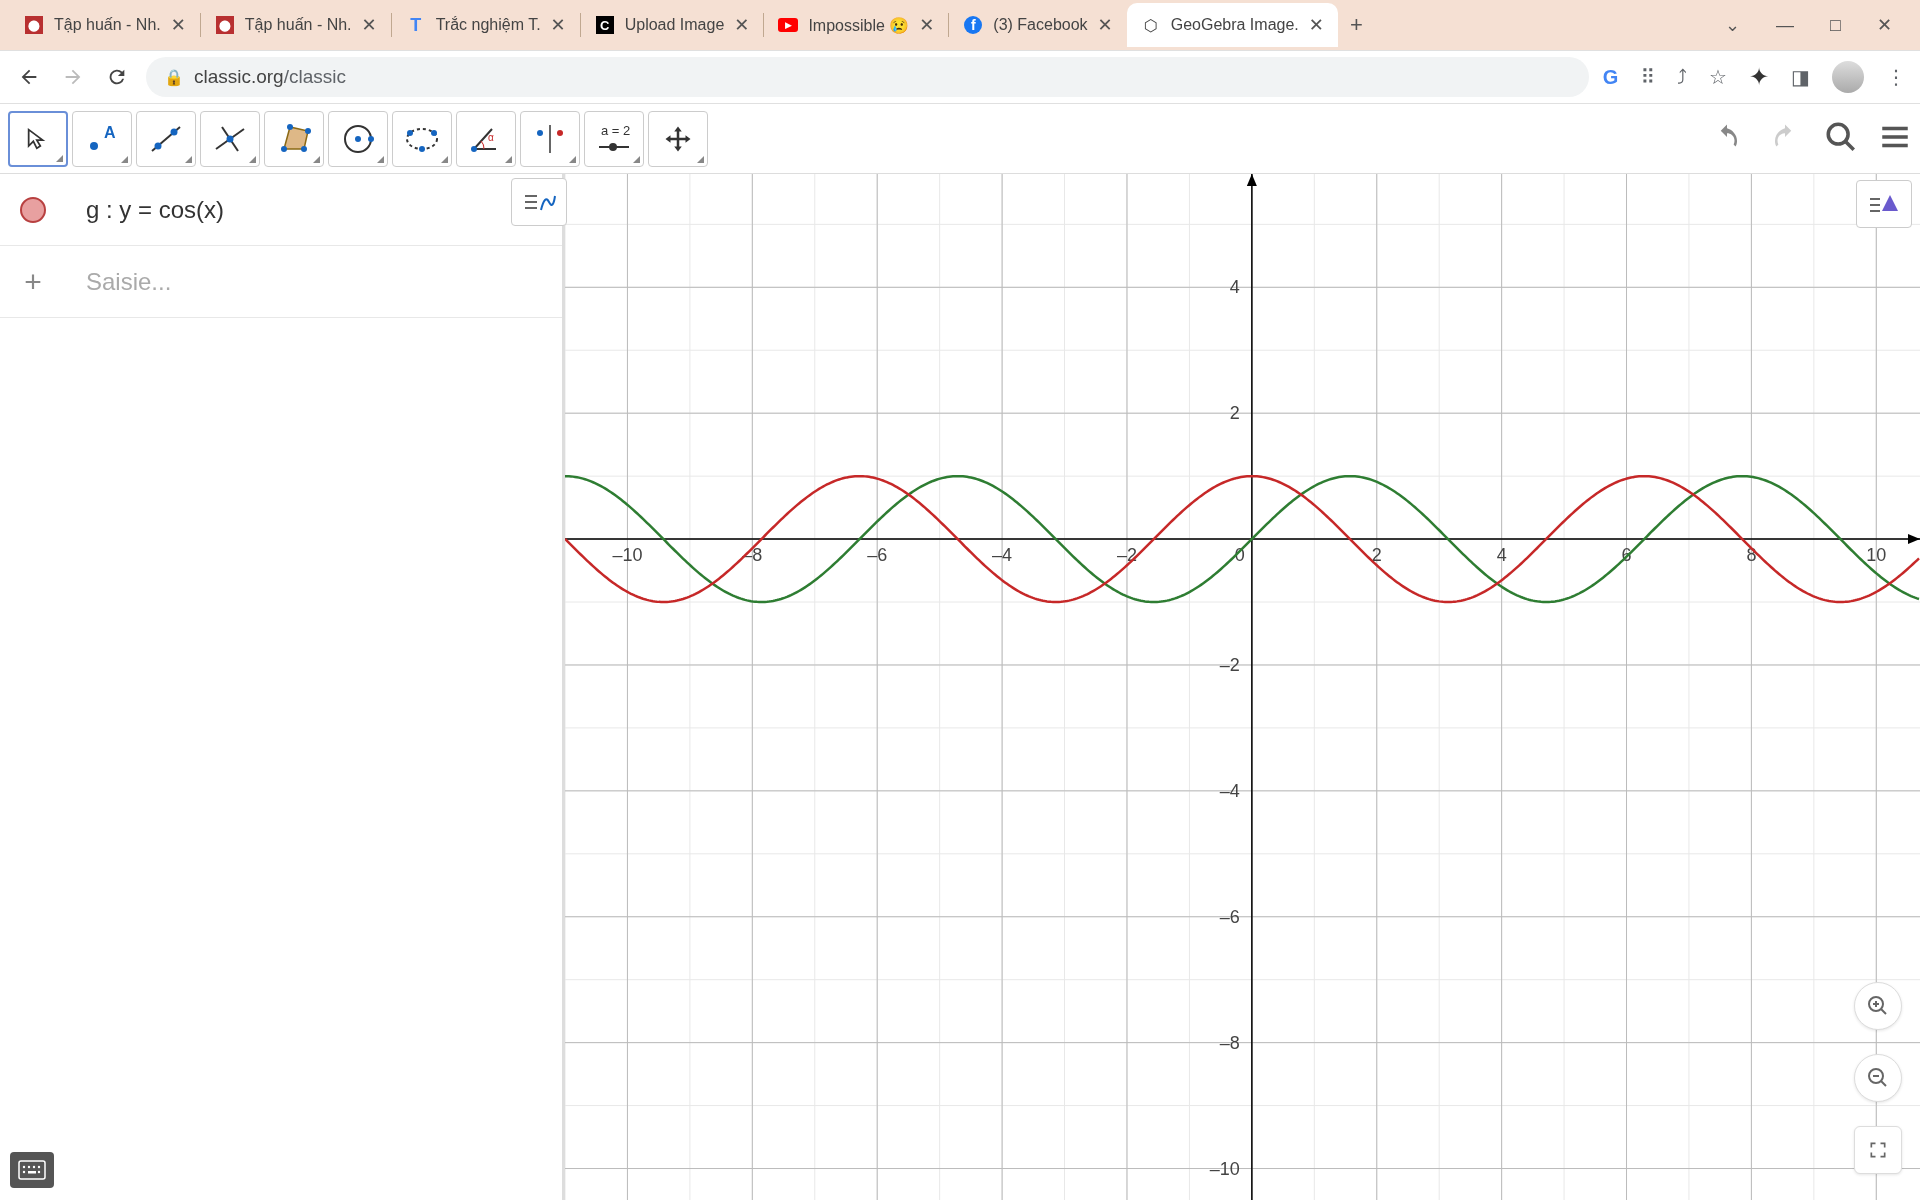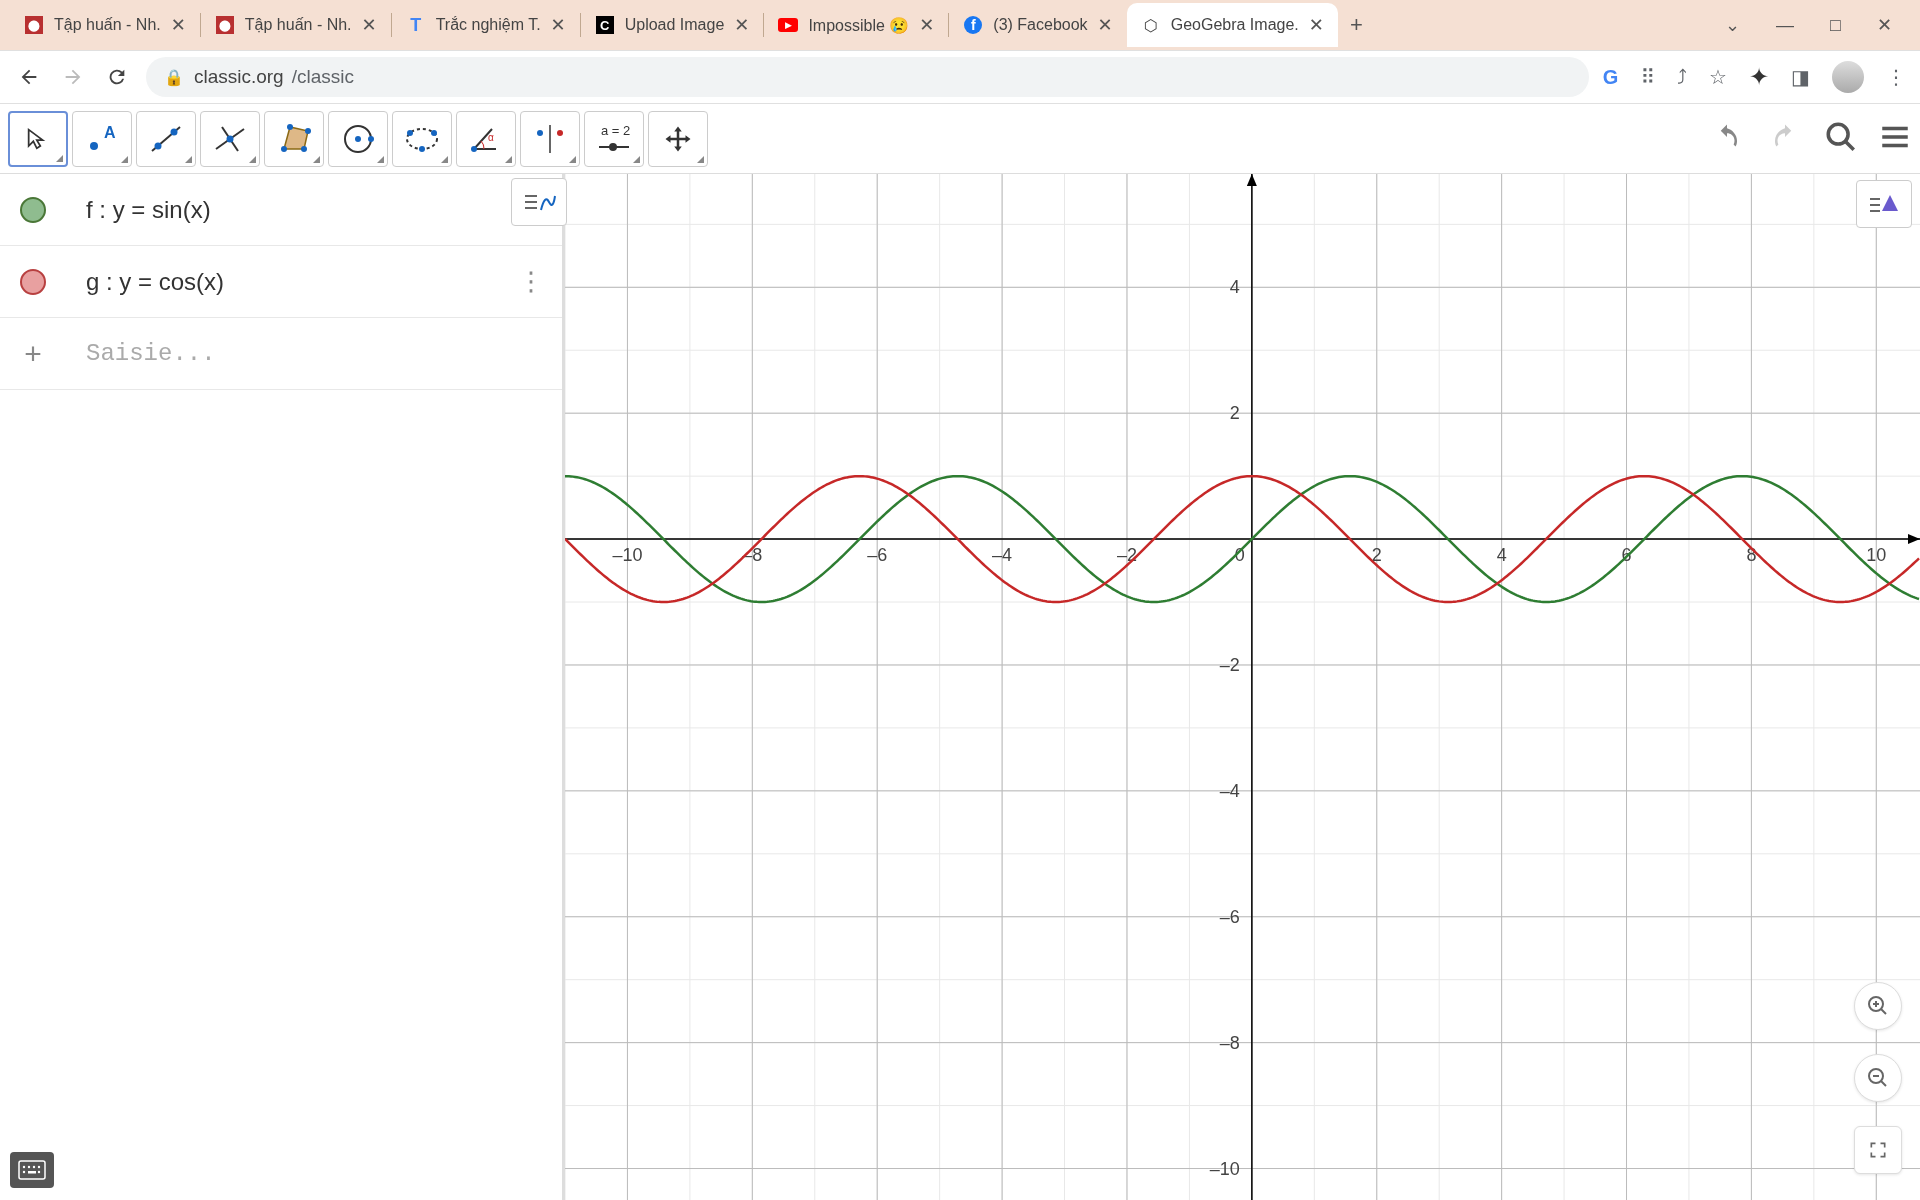--- a/index.html
+++ b/index.html
@@ -17,41 +17,41 @@
 .new-tab { margin-left: 12px; font-size: 22px; color: #555; cursor: pointer; }
 .win-controls { margin-left: auto; display: flex; gap: 36px; padding-right: 28px; color: #555; font-size: 18px; align-items: center; }
 .win-btn { cursor: pointer; }
 
 .addr-row { display: flex; align-items: center; height: 54px; background: #fff; border-top: 1px solid #e0e0e0; border-bottom: 1px solid #e0e0e0; padding: 0 14px; gap: 14px; }
 .nav-btn { width: 30px; height: 30px; display: flex; align-items: center; justify-content: center; cursor: pointer; color: #444; }
 .nav-btn.disabled { color: #bbb; }
 .url-bar { flex: 1; display: flex; align-items: center; gap: 10px; background: #f1f3f4; border-radius: 24px; height: 40px; padding: 0 18px; }
 .lock-icon { color: #5f6368; font-size: 16px; }
 .url-text { color: #444; font-size: 19px; }
-.url-path { color: #5f6368; margin-left: 8px; }
+.url-path { color: #5f6368; }
 .right-icons { display: flex; gap: 22px; align-items: center; color: #5f6368; font-size: 20px; }
 .right-icons > * { cursor: pointer; }
 .avatar { width: 32px; height: 32px; border-radius: 50%; background: linear-gradient(#ddd,#aaa); }
 
 
 .app { position: relative; display: flex; height: calc(1200px - 104px); }
 .toolbar { position: absolute; top: 0; left: 0; right: 0; height: 70px; background: #fff; border-bottom: 1px solid #ddd; display: flex; align-items: center; padding: 0 8px; z-index: 10; }
 .tool { width: 60px; height: 56px; border: 1px solid #ccc; border-radius: 4px; margin-right: 4px; background: #fff; display: flex; align-items: center; justify-content: center; cursor: pointer; position: relative; }
 .tool.selected { border: 2px solid #6a8fd8; }
 .tool-tri { position: absolute; right: 3px; bottom: 3px; width: 0; height: 0; border-left: 7px solid transparent; border-bottom: 7px solid #888; }
 .toolbar-right { margin-left: auto; display: flex; gap: 20px; align-items: center; color: #666; }
 .toolbar-right > * { cursor: pointer; }
 
 .algebra-panel { width: 565px; border-right: 3px solid #ddd; padding-top: 70px; background: #fff; position: relative; }
 .algebra-row { display: flex; align-items: center; height: 72px; border-bottom: 1px solid #e8e8e8; padding-left: 20px; font-size: 24px; color: #333; position: relative; }
 .color-dot { width: 26px; height: 26px; border-radius: 50%; margin-right: 40px; }
 .dot-green { background: #8fbc8f; border: 2px solid #4a7737; }
 .dot-red { background: #e8a0a0; border: 2px solid #b84040; }
 .plus-btn { width: 26px; height: 26px; color: #888; font-size: 30px; display: flex; align-items: center; justify-content: center; }
-.input-ph { color: #aaa; font-size: 24px; font-family: Liberation Mono, monospace; }
+.input-ph { color: #aaa; font-size: 24px; }
 .row-menu { position: absolute; right: 20px; color: #888; font-size: 26px; letter-spacing: -2px; }
 .algebra-style-btn { position: absolute; right: -5px; top: 74px; width: 56px; height: 48px; background: #fff; border: 1px solid #ccc; border-radius: 4px; display: flex; align-items: center; justify-content: center; z-index: 5; cursor: pointer; }
 
 .graph-panel { flex: 1; padding-top: 70px; position: relative; overflow: hidden; }
 .graph-style-btn { position: absolute; right: 8px; top: 76px; width: 56px; height: 48px; background: #fff; border: 1px solid #ccc; border-radius: 4px; display: flex; align-items: center; justify-content: center; z-index: 5; cursor: pointer; }
 .zoom-btns { position: absolute; right: 18px; bottom: 26px; display: flex; flex-direction: column; gap: 24px; z-index: 5; }
 .zoom-btn { width: 48px; height: 48px; background: #fff; border: 1px solid #ddd; border-radius: 50%; display: flex; align-items: center; justify-content: center; color: #666; cursor: pointer; font-size: 22px; box-shadow: 0 1px 3px rgba(0,0,0,0.1); }
 
 .keyboard-btn { position: absolute; left: 10px; bottom: 12px; width: 44px; height: 36px; background: #555; border-radius: 4px; display: flex; align-items: center; justify-content: center; color: #fff; z-index: 20; cursor: pointer; }
 
@@ -265,24 +265,20 @@
 
   <div class="algebra-panel">
     <div class="algebra-style-btn">
         <svg width="36" height="28">
           <line x1="4" y1="8" x2="16" y2="8" stroke="#666" stroke-width="2"></line>
           <line x1="4" y1="14" x2="16" y2="14" stroke="#666" stroke-width="2"></line>
           <line x1="4" y1="20" x2="16" y2="20" stroke="#666" stroke-width="2"></line>
           <path d="M20 22 Q24 6 28 14 T34 8" fill="none" stroke="#1565c0" stroke-width="2"></path>
         </svg>
       </div>
-    <div class="algebra-row">
-      <span class="color-dot dot-green"></span>
-      <span>f : y = sin(x)</span>
-    </div>
     <div class="algebra-row">
       <span class="color-dot dot-red"></span>
       <span>g : y = cos(x)</span>
       <span class="row-menu">⋮</span>
     </div>
     <div class="algebra-row">
       <span class="plus-btn">+</span>
       <span style="width:40px"></span>
       <span class="input-ph">Saisie...</span>
     </div>

